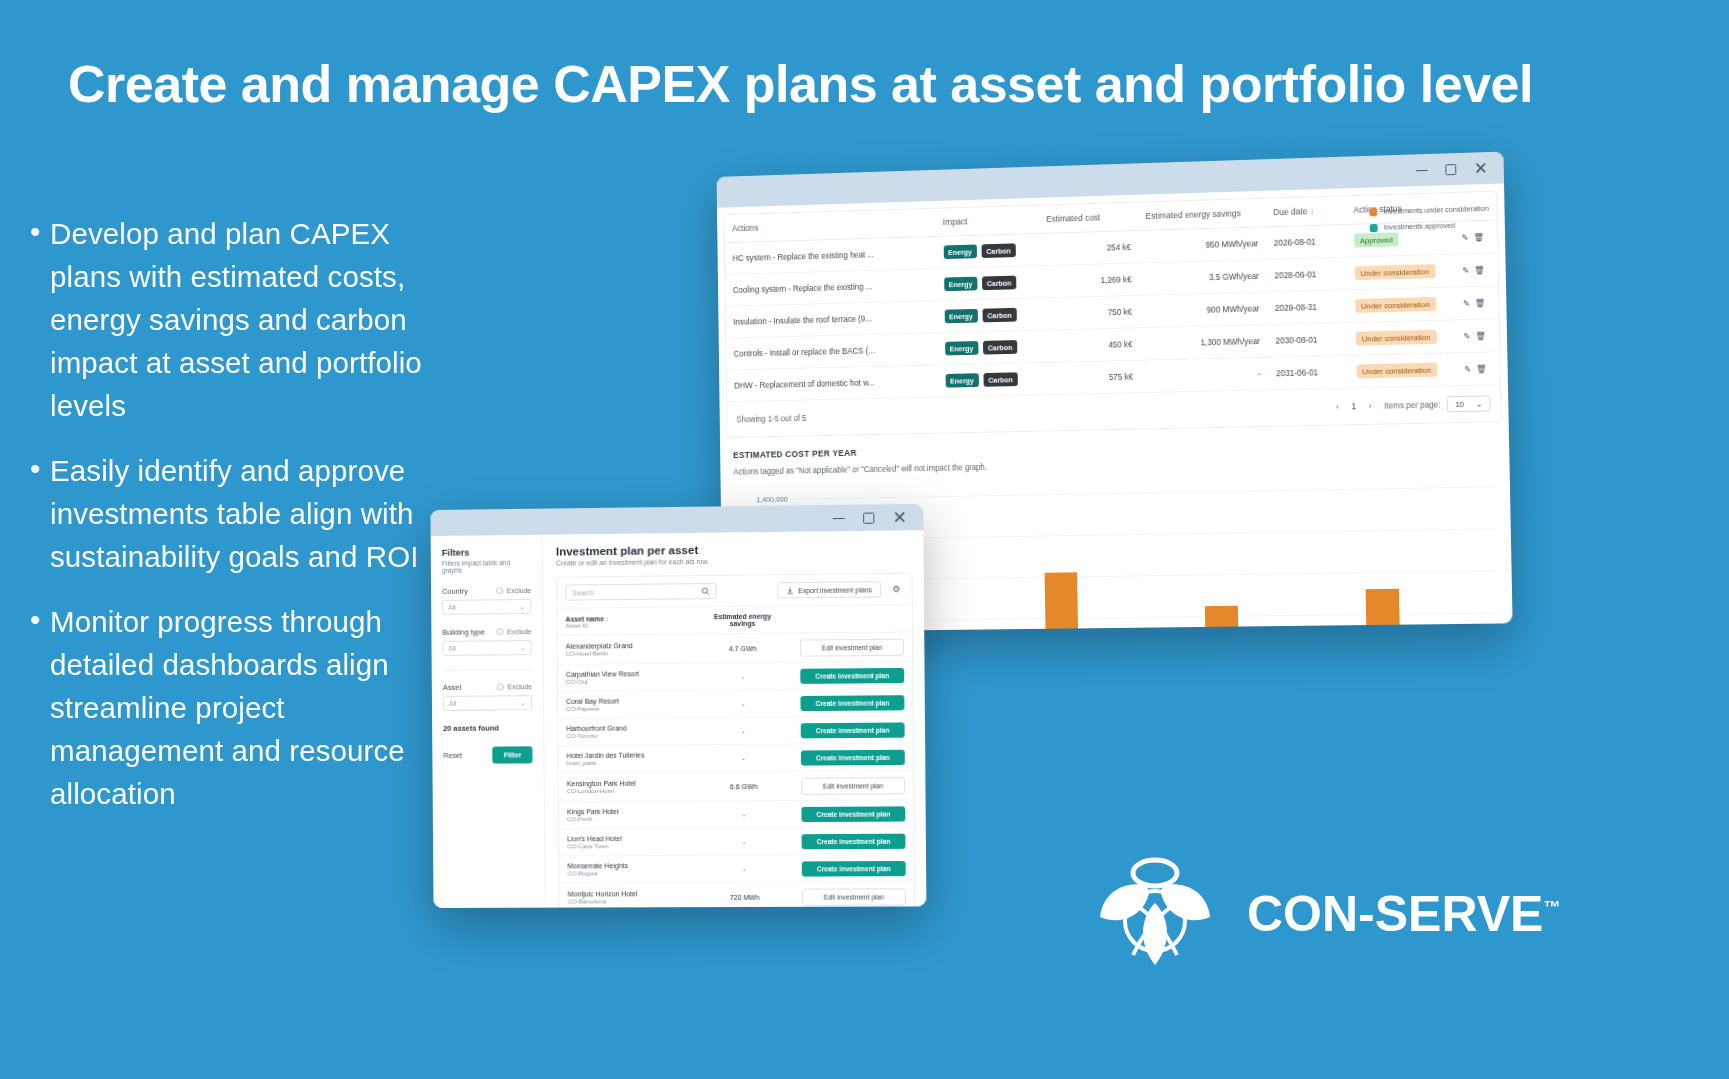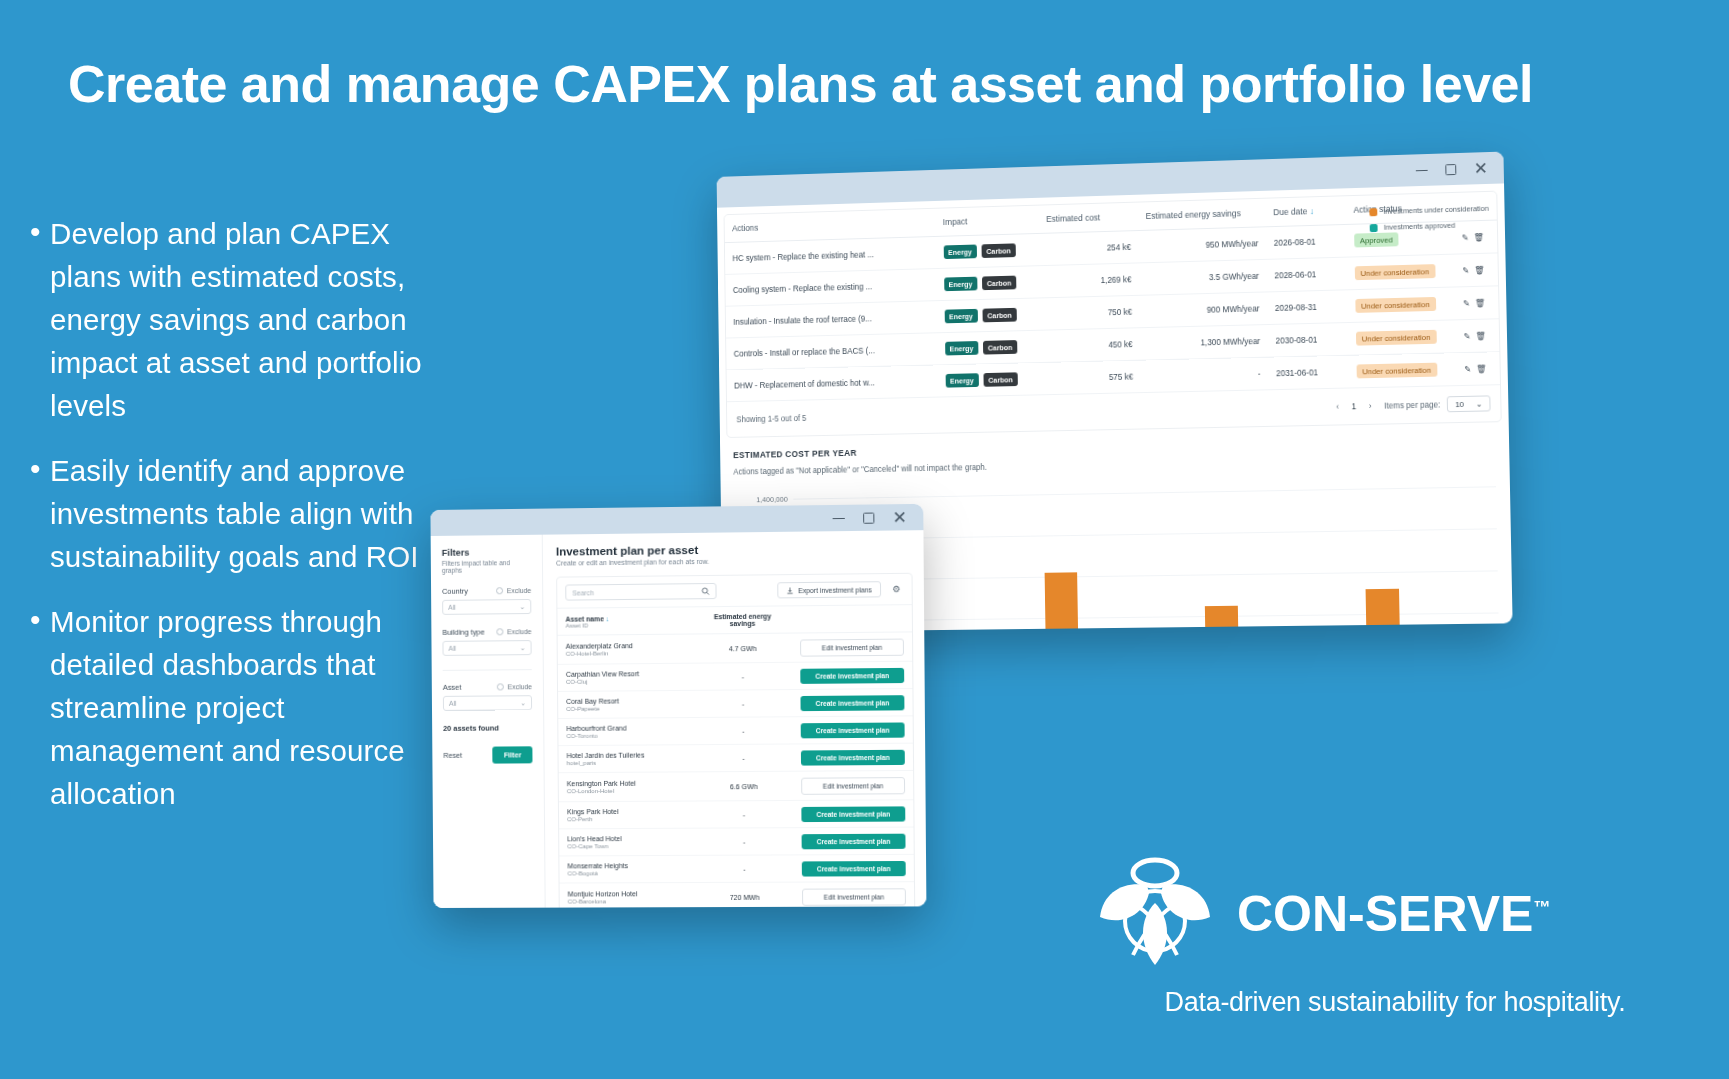--- a/index.html
+++ b/index.html
@@ -240,21 +240,21 @@
     border: 1px solid #dde2e7; color: #3c4a57; font-size: 6.6px;
     padding: 4px 0; border-radius: 3px; text-align: center; width: 102px;
     display: inline-block; background: #fff;
   }
 
   
   .logo {
     position: absolute; left: 1095px; top: 855px;
     width: 600px; color: #fff;
   }
-  .logo-row { display: flex; align-items: center; gap: 22px; }
+  .logo-row { display: flex; align-items: center; gap: 32px; }
   .logo-word {
     font-size: 50px; font-weight: bold; letter-spacing: 0px;
     position: relative; white-space: nowrap;
   }
   .logo-tm { font-size: 17px; vertical-align: super; }
   .tagline {
     font-size: 27px; margin-top: 14px; text-align: center;
     letter-spacing: -0.3px; white-space: nowrap;
   }
 </style>
@@ -267,21 +267,21 @@
   <div class="bullet">
     <span class="bullet-dot">•</span>
     <span class="bullet-text">Develop and plan CAPEX plans with estimated costs, energy savings and carbon impact at asset and portfolio levels</span>
   </div>
   <div class="bullet">
     <span class="bullet-dot">•</span>
     <span class="bullet-text">Easily identify and approve investments table align with sustainability goals and ROI</span>
   </div>
   <div class="bullet">
     <span class="bullet-dot">•</span>
-    <span class="bullet-text">Monitor progress through detailed dashboards that streamline project management and resource allocation</span>
+    <span class="bullet-text">Monitor progress through detailed dashboards align streamline project management and resource allocation</span>
   </div>
 </div>
 
 <div class="win" id="win1">
   <div class="titlebar">
     <span class="winbtn min"></span>
     <span class="winbtn sq"></span>
     <span class="winbtn cls">✕</span>
   </div>
 
@@ -635,14 +635,13 @@
       <path d="M68 30 C90 26 112 36 115 62 C92 72 70 58 66 38 Z" fill="#ffffff"></path>
       <path d="M60 48 C44 64 44 90 60 110 C76 90 76 64 60 48 Z" fill="#ffffff"></path>
       <circle cx="60" cy="66" r="30" fill="none" stroke="#ffffff" stroke-width="4"></circle>
       <path d="M22 40 C52 52 70 74 82 100" fill="none" stroke="#ffffff" stroke-width="4"></path>
       <path d="M98 40 C68 52 50 74 38 100" fill="none" stroke="#ffffff" stroke-width="4"></path>
     </svg>
     <div class="logo-word">
       <span>CON-SERVE</span><span class="logo-tm">™</span>
     </div>
   </div>
-  <div class="tagline">Data-driven sustainability for hospitality.</div>
 </div>
 
 </body></html>

